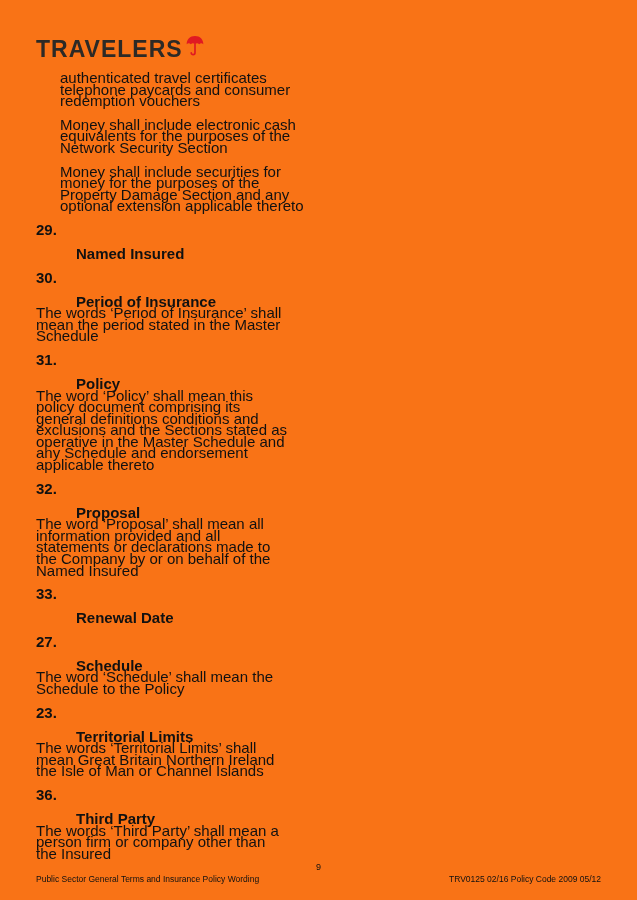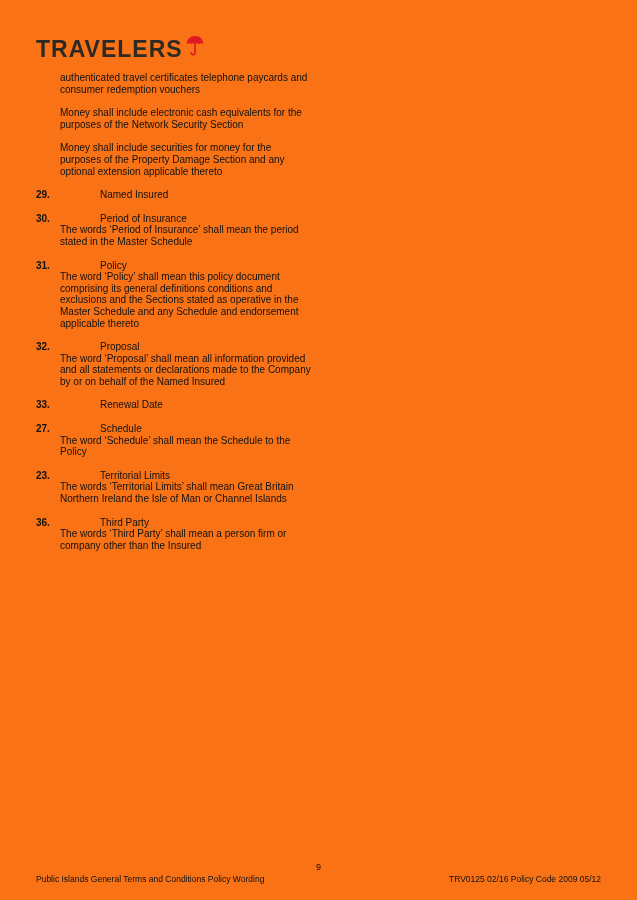--- a/index.html
+++ b/index.html
@@ -17,36 +17,37 @@
     display:flex;align-items:flex-start;
   }
   .logo-text{
     font-size:23px;font-weight:bold;letter-spacing:1px;
     color:#2d2a26;line-height:1;
   }
   .logo-umbrella{margin-left:2px;margin-top:-4px;}
   
   .content{
     position:absolute;left:36px;top:72px;width:290px;
-    font-size:10px;line-height:11.6px;
+    font-size:15px;line-height:11.6px;
   }
   .intro-para{
     margin:0 0 12px 24px;
     width:252px;
   }
   .def{
     display:flex;
     margin:0 0 12px 0;
+    flex-direction:column;
   }
   .def .num{
     width:24px;flex:0 0 24px;
     font-weight:bold;
   }
   .def .body-col{width:252px;}
-  .def .term{font-weight:normal;padding-left:40px;}
+  .def .term{font-weight:bold;padding-left:40px;}
   .def .text{}
   
   .page-number{
     position:absolute;left:0;right:0;top:862px;
     text-align:center;font-size:9px;color:#111;
   }
   .footer{
     position:absolute;left:36px;right:36px;top:874px;
     display:flex;justify-content:space-between;
     font-size:8.5px;color:#111;
@@ -136,17 +137,17 @@
       <div class="body-col">
         <div class="term">Third Party</div>
         <div class="text">The words ‘Third Party’ shall mean a person firm or company other than the Insured</div>
       </div>
     </div>
 
   </div>
 
   <div class="page-number">9</div>
   <div class="footer">
-    <span>Public Islands General Terms and Conditions Policy Wording</span>
+    <span>Public Sector General Terms and Insurance Policy Wording</span>
     <span>TRV0125 02/16   Policy Code 2009 05/12</span>
   </div>
 
 </div>
 
 </body></html>

